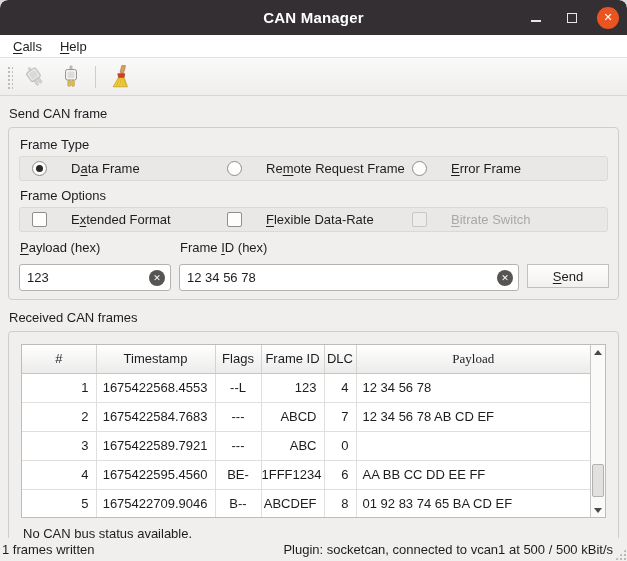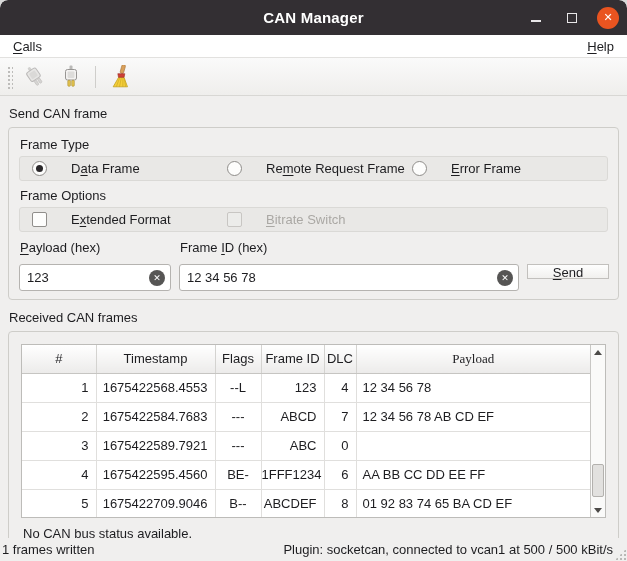--- a/index.html
+++ b/index.html
@@ -16,21 +16,21 @@
   .win-controls { position:absolute; right:8px; top:0; height:35px; display:flex; align-items:center; gap:14px; }
   .win-btn { width:22px; height:22px; display:flex; align-items:center; justify-content:center; cursor:pointer; }
   .min-glyph { width:10px; height:0; border-bottom:2px solid #e8e6e8; margin-top:6px; }
   .max-glyph { width:10px; height:10px; border:1.5px solid #e8e6e8; }
   .close-btn { width:22px; height:22px; border-radius:50%; background:#e95420; display:flex;
                align-items:center; justify-content:center; }
   .close-btn span { color:#fff; font-size:11px; line-height:1; font-weight:bold; }
 
   
   .menubar { height:23px; background:#ffffff; border-bottom:1px solid #e2e1df; display:flex;
-             align-items:center; padding:0 4px; flex:0 0 auto;justify-content:space-between; }
+             align-items:center; padding:0 4px; flex:0 0 auto; }
   .menu-item { padding:2px 9px; cursor:default; }
   .mn { text-decoration:underline; text-underline-offset:2px; }
 
   
   .toolbar { height:38px; background:linear-gradient(#fafafa,#efeeec); border-bottom:1px solid #d8d7d4;
              display:flex; align-items:center; padding:0 4px; gap:4px; flex:0 0 auto; }
   .drag-handle { width:7px; height:24px; margin:0 2px;
                  background-image:radial-gradient(#bdbcba 1px, transparent 1.2px);
                  background-size:4px 4px; background-position:1px 1px; }
   .tool-btn { width:32px; height:30px; border:none; background:transparent; display:flex;
@@ -53,21 +53,21 @@
   .opt.disabled { color:#aaa8a4; }
   .opt.disabled .checkbox { background:#ececea; border-color:#c8c6c3; }
 
   .io-grid { display:grid; grid-template-columns:152px 340px 1fr; column-gap:8px; row-gap:5px; margin-top:2px; }
   .input-wrap { position:relative; }
   .text-input { width:100%; height:27px; border:1px solid #b5b3b0; border-radius:3px; background:#fff;
                 padding:0 28px 0 7px; font:inherit; color:#1d1d20; outline:none; }
   .clear-btn { position:absolute; right:6px; top:50%; transform:translateY(-50%);
                width:16px; height:16px; border-radius:50%; background:#565554; color:#fff;
                display:flex; align-items:center; justify-content:center; font-size:9px; cursor:pointer; }
-  .send-btn { height:15px; width:82px; justify-self:end; border:1px solid #c2c0bd; border-radius:0;
+  .send-btn { height:24px; width:82px; justify-self:end; border:1px solid #c2c0bd; border-radius:0;
               background:linear-gradient(#fefefe,#f1f0ee); font:inherit; color:#1d1d20; cursor:pointer;text-align:center; }
 
   
   .received-group { margin-top:2px; padding:12px 12px 8px 12px; }
   .table-wrap { border:1px solid #bdbcb9; background:#fff; height:174px; display:flex; overflow:hidden; }
   table { border-collapse:collapse; table-layout:fixed; width:100%; font-size:13px; }
   th { height:28px; font-weight:normal; text-align:center; background:linear-gradient(#ffffff,#ecebea);
        border-right:1px solid #d4d3d0; border-bottom:1px solid #c6c5c2; }
   th:last-child { border-right:none;font-family:Liberation Serif, serif; }
   td { height:29px; border-right:1px solid #e0dfdd; border-bottom:1px solid #e0dfdd; background:#fff;
@@ -176,20 +176,24 @@
           <span><span></span><span class="mn">E</span><span>rror Frame</span></span>
         </label>
       </div>
 
       <div class="field-label">Frame Options</div>
       <div class="inset">
         <label class="opt">
           <span class="checkbox"></span>
           <span><span>E</span><span class="mn">x</span><span>tended Format</span></span>
         </label>
+        <label class="opt">
+          <span class="checkbox"></span>
+          <span><span></span><span class="mn">F</span><span>lexible Data-Rate</span></span>
+        </label>
         <label class="opt disabled">
           <span class="checkbox"></span>
           <span><span></span><span class="mn">B</span><span>itrate Switch</span></span>
         </label>
       </div>
 
       <div class="io-grid">
         <div class="field-label"><span></span><span class="mn">P</span><span>ayload (hex)</span></div>
         <div class="field-label"><span>Frame </span><span class="mn">I</span><span>D (hex)</span></div>
         <div></div>

